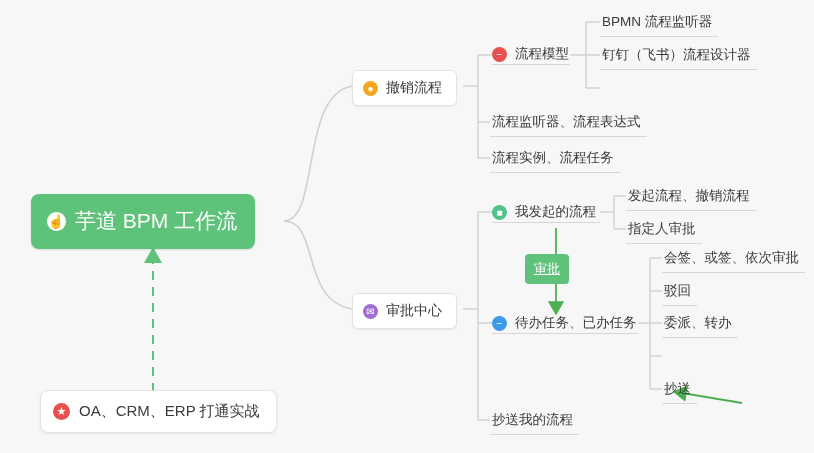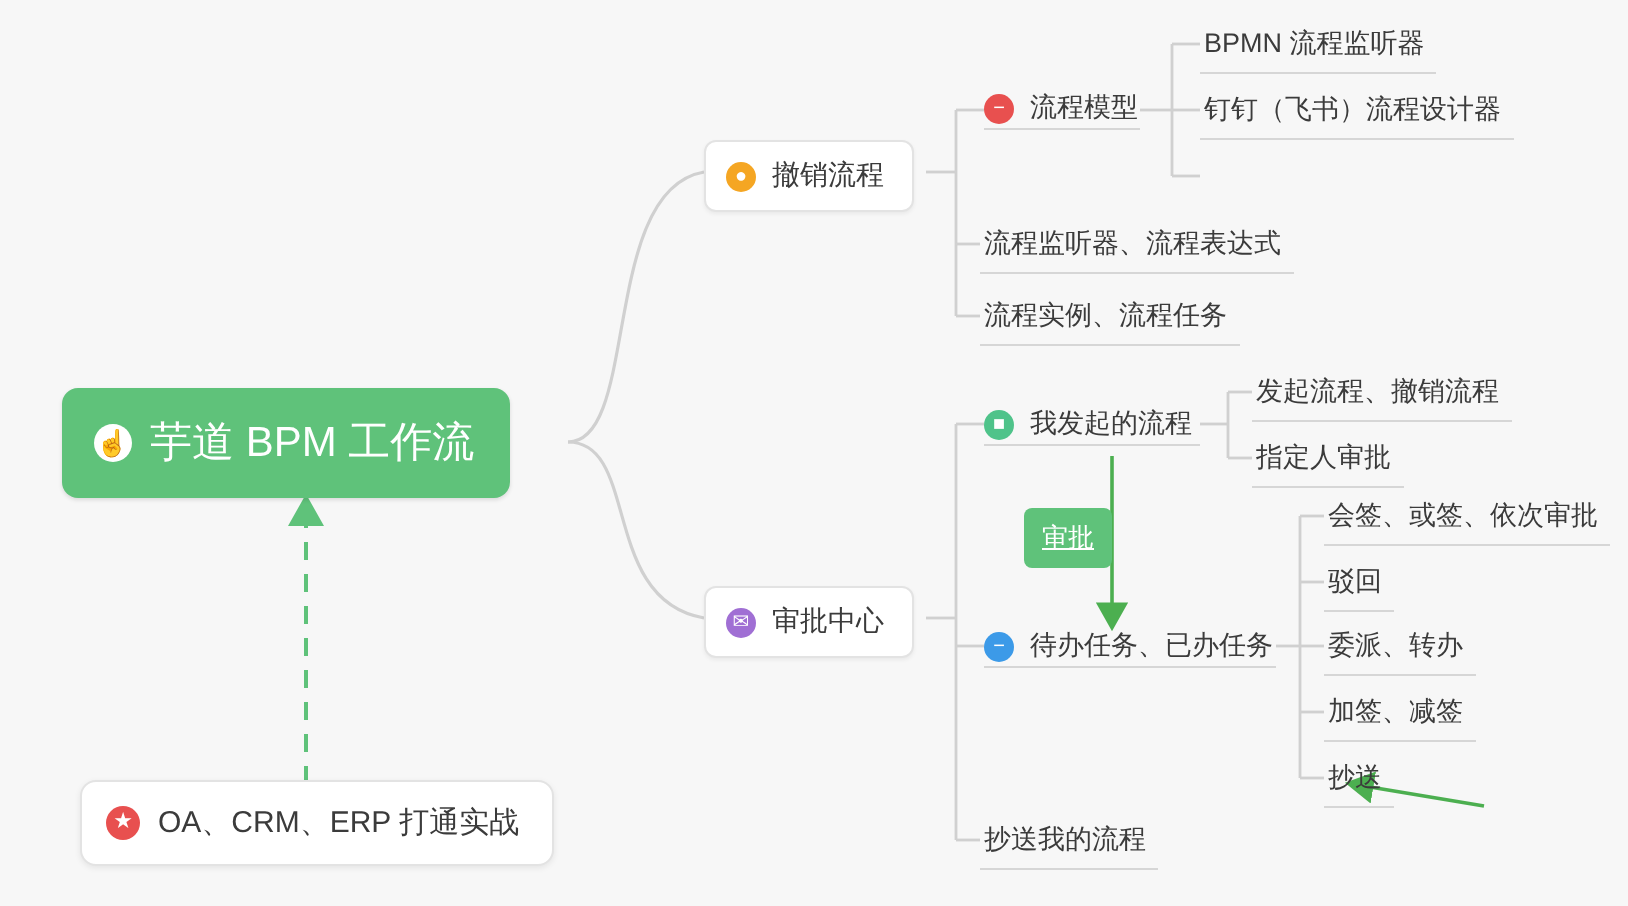--- a/index.html
+++ b/index.html
@@ -255,32 +255,29 @@
 
   <div class="node u-node" style="left:662px; top:247px;">
     <span>会签、或签、依次审批</span>
   </div>
   <div class="node u-node" style="left:662px; top:280px;">
     <span>驳回</span>
   </div>
   <div class="node u-node" style="left:662px; top:312px;">
     <span>委派、转办</span>
   </div>
-  <div class="node u-node" style="left:662px; top:345px;">
-    <span>加签、减签</span>
-  </div>
   <div class="node u-node" style="left:662px; top:378px;">
     <span>抄送</span>
   </div>
 
   <div class="node u-node" style="left:490px; top:409px;">
     <span>抄送我的流程</span>
   </div>
 
-  <div class="node tag-node" style="left:512px; top:254px;text-decoration:underline;">
+  <div class="node tag-node" style="left:525px; top:254px;text-decoration:underline;">
     <span>审批</span>
   </div>
 
   <div class="node card-node" style="left:40px; top:390px;">
     <span class="cbadge badge-star">★</span>
     <span>OA、CRM、ERP 打通实战</span>
   </div>
 
 </div>
 

